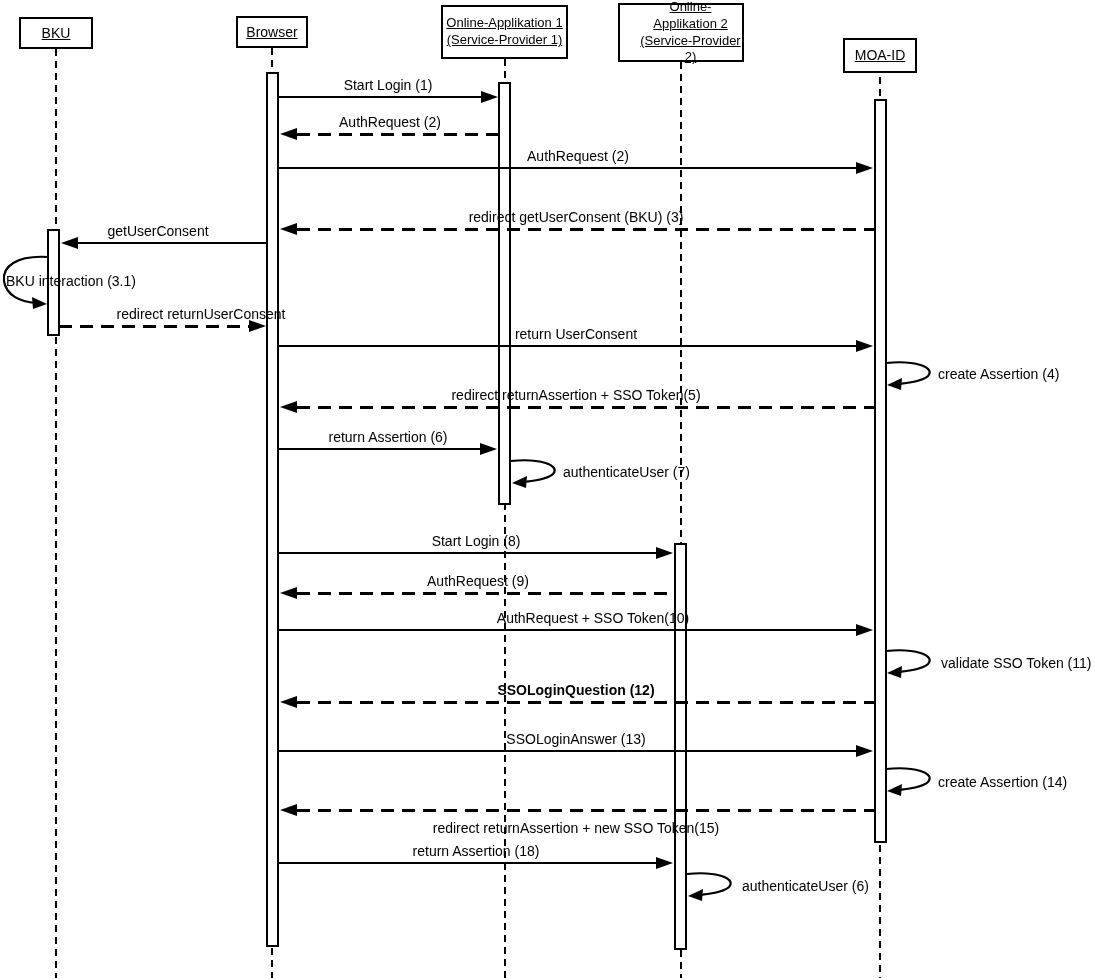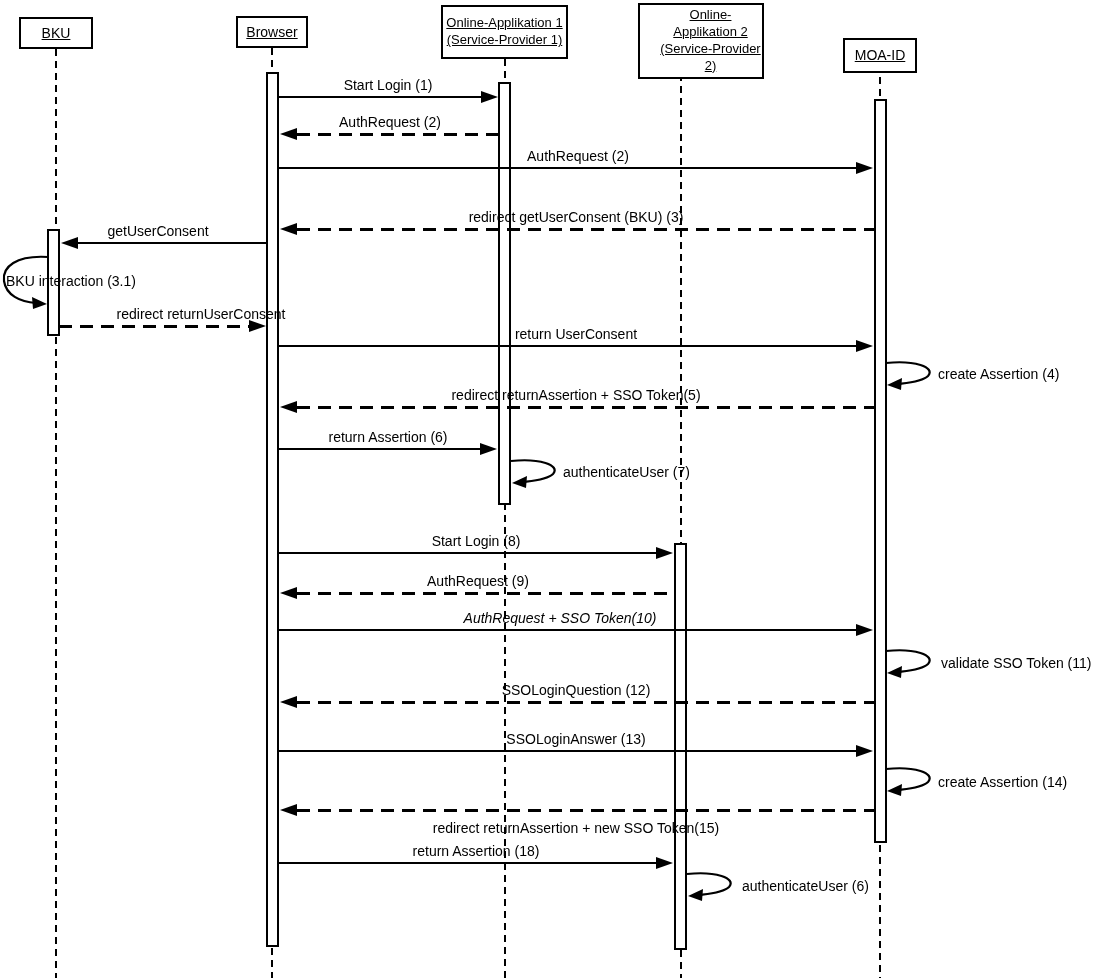--- a/index.html
+++ b/index.html
@@ -66,21 +66,21 @@
   <div class="participant" style="left:19px; top:17px; width:74px; height:32px;text-align:right;">
     <span>BKU</span>
   </div>
   <div class="participant" style="left:236px; top:16px; width:72px; height:32px;">
     <span>Browser</span>
   </div>
   <div class="participant small" style="left:441px; top:5px; width:127px; height:54px;">
     <span>Online-Applikation 1
 (Service-Provider 1)</span>
   </div>
-  <div class="participant small" style="left:638px; top:3px; width:126px; height:76px;padding-left:19px;">
+  <div class="participant small" style="left:618px; top:3px; width:126px; height:59px;padding-left:19px;">
     <span>Online-Applikation 2
 (Service-Provider 2)</span>
   </div>
   <div class="participant" style="left:843px; top:18px; width:74px; height:35px;margin-top:20px;">
     <span>MOA-ID</span>
   </div>
 
   <div class="msg">
     <span class="msg-label centered" style="left:388px; top:76px;">Start Login (1)</span>
     <div class="line-solid" style="left:278px; top:96px; width:203px;"></div>
@@ -165,35 +165,35 @@
     <div class="head-right" style="left:656px; top:547px;"></div>
   </div>
 
   <div class="msg">
     <span class="msg-label centered" style="left:478px; top:572px;">AuthRequest (9)</span>
     <div class="line-dashed" style="left:297px; top:592px; width:377px;"></div>
     <div class="head-left" style="left:280px; top:587px;"></div>
   </div>
 
   <div class="msg">
-    <span class="msg-label centered" style="left:560px; top:609px;font-style:italic;">AuthRequest + SSO Token(10)</span>
+    <span class="msg-label centered" style="left:593px; top:609px;">AuthRequest + SSO Token(10)</span>
     <div class="line-solid" style="left:278px; top:629px; width:578px;"></div>
     <div class="head-right" style="left:856px; top:624px;"></div>
   </div>
 
   <div class="msg">
     <svg class="loop" style="left:884px; top:647px;" width="54" height="32" viewBox="0 0 54 32">
       <path d="M 2 4 C 30 1, 52 8, 44 17 C 38 23, 22 24, 14 25"></path>
       <polygon points="3,26 18,19 17,31"></polygon>
     </svg>
     <span class="msg-label" style="left:941px; top:654px;">validate SSO Token (11)</span>
   </div>
 
   <div class="msg">
-    <span class="msg-label centered" style="left:576px; top:681px;">SSOLoginQuestion (12)</span>
+    <span class="msg-label centered" style="left:576px; top:681px;font-weight:bold;">SSOLoginQuestion (12)</span>
     <div class="line-dashed" style="left:297px; top:701px; width:577px;"></div>
     <div class="head-left" style="left:280px; top:696px;"></div>
   </div>
 
   <div class="msg">
     <span class="msg-label centered" style="left:576px; top:730px;">SSOLoginAnswer (13)</span>
     <div class="line-solid" style="left:278px; top:750px; width:578px;"></div>
     <div class="head-right" style="left:856px; top:745px;"></div>
   </div>
 

